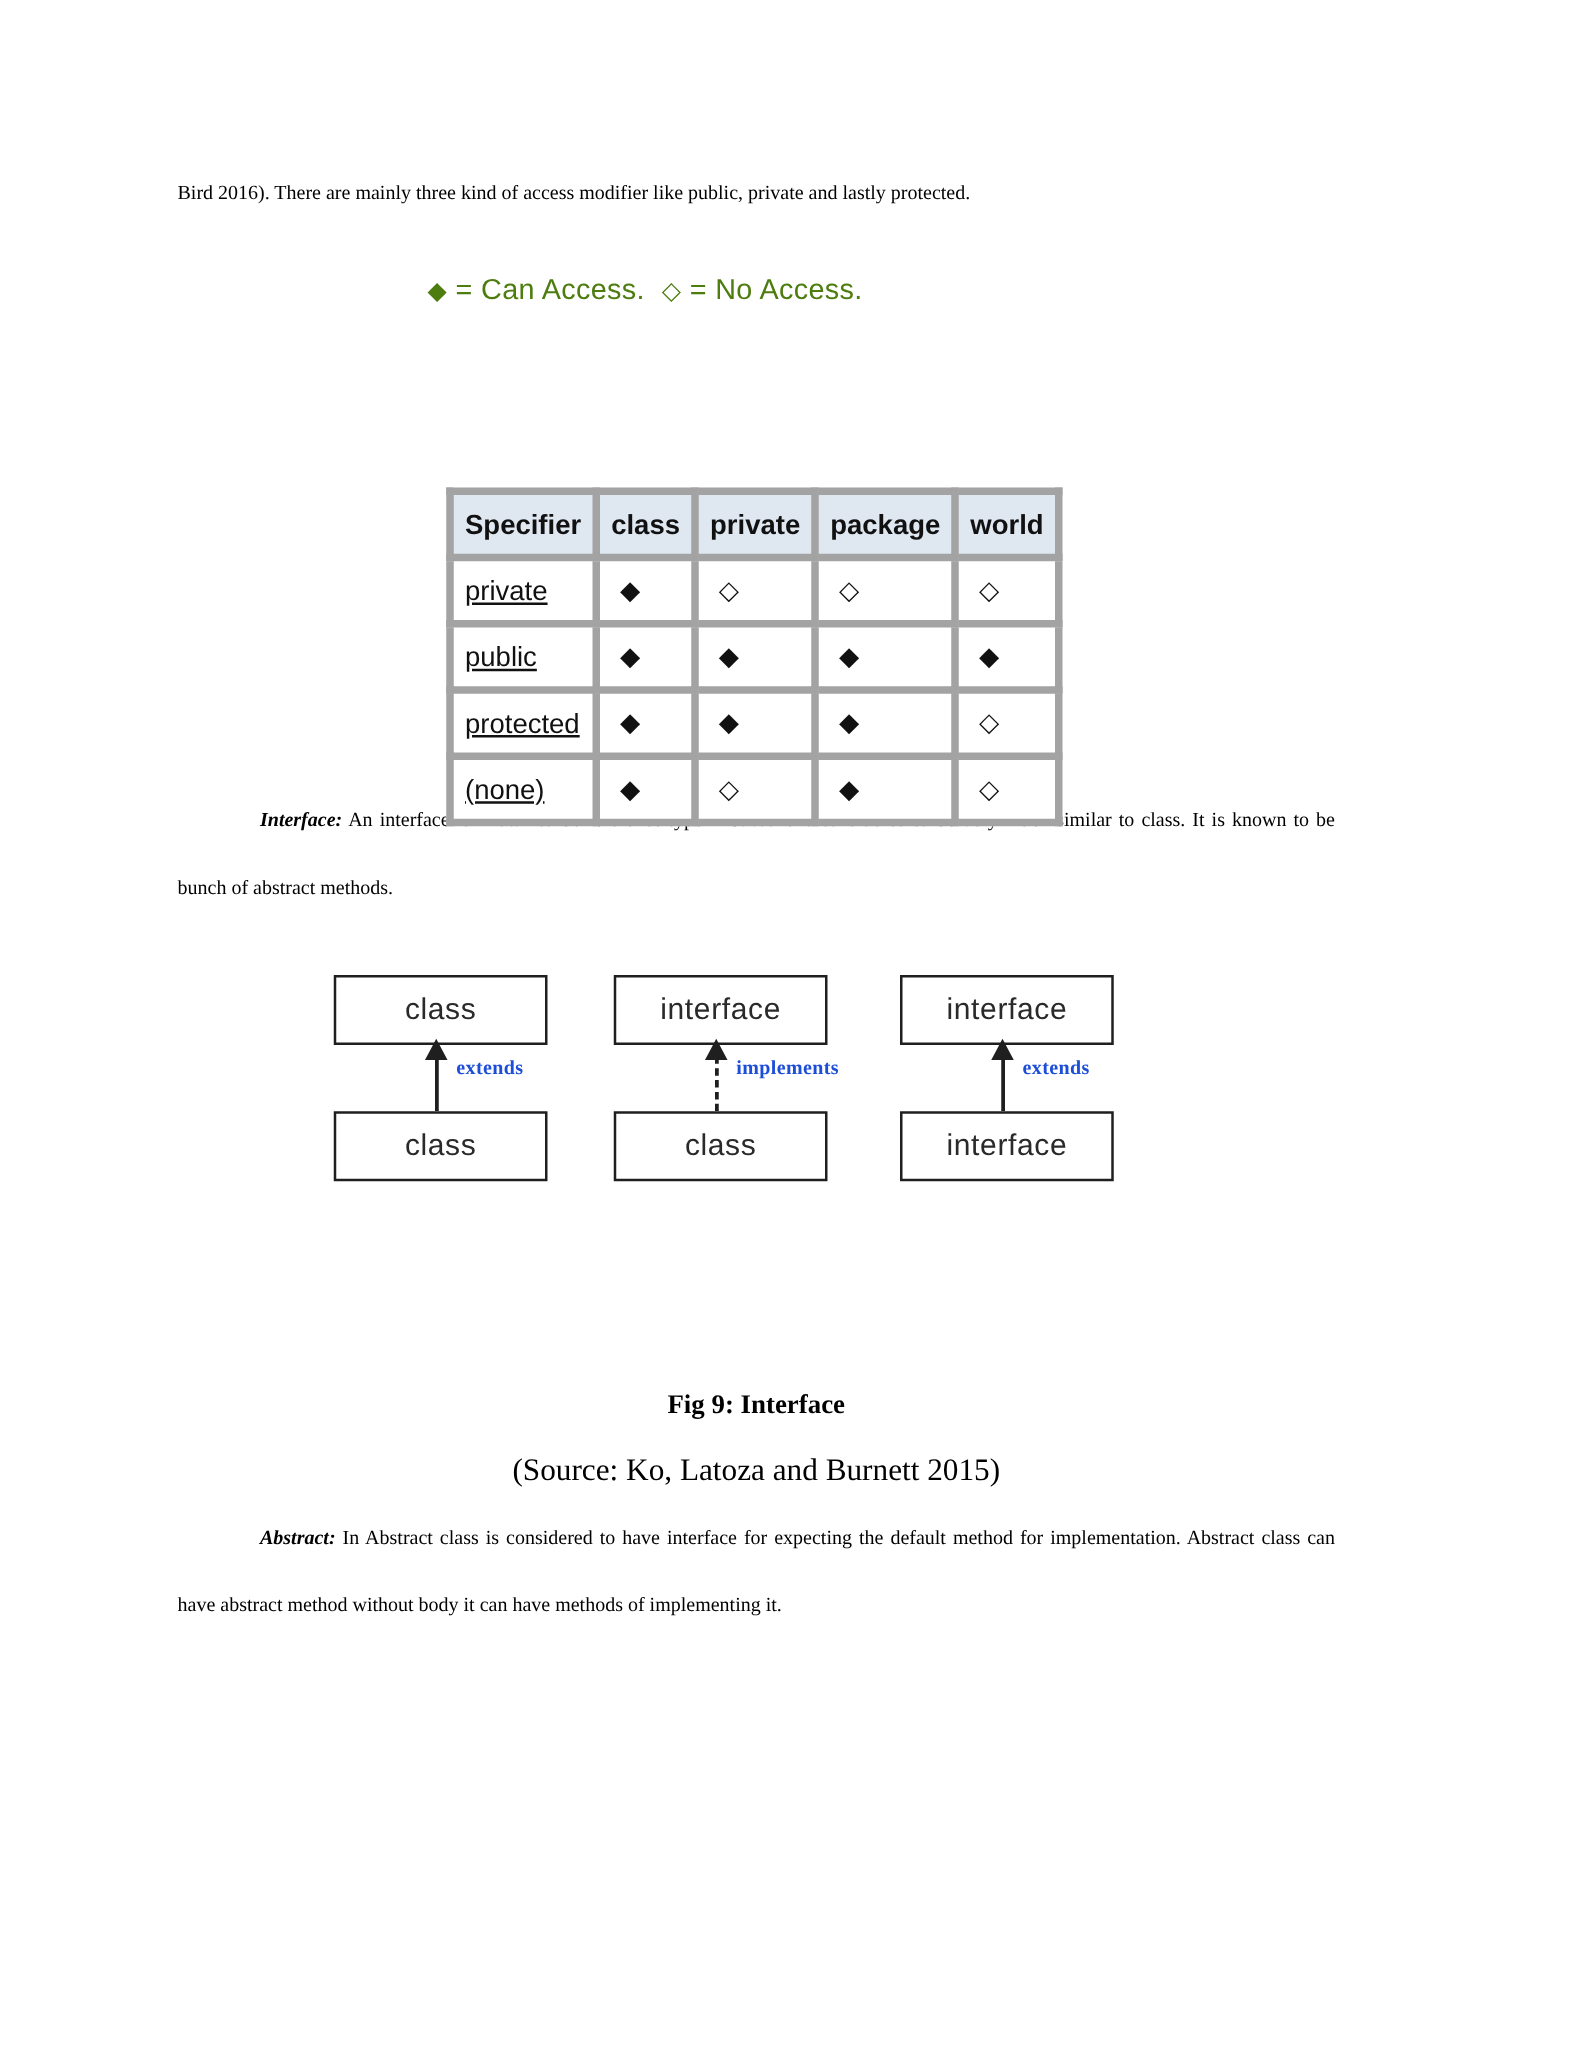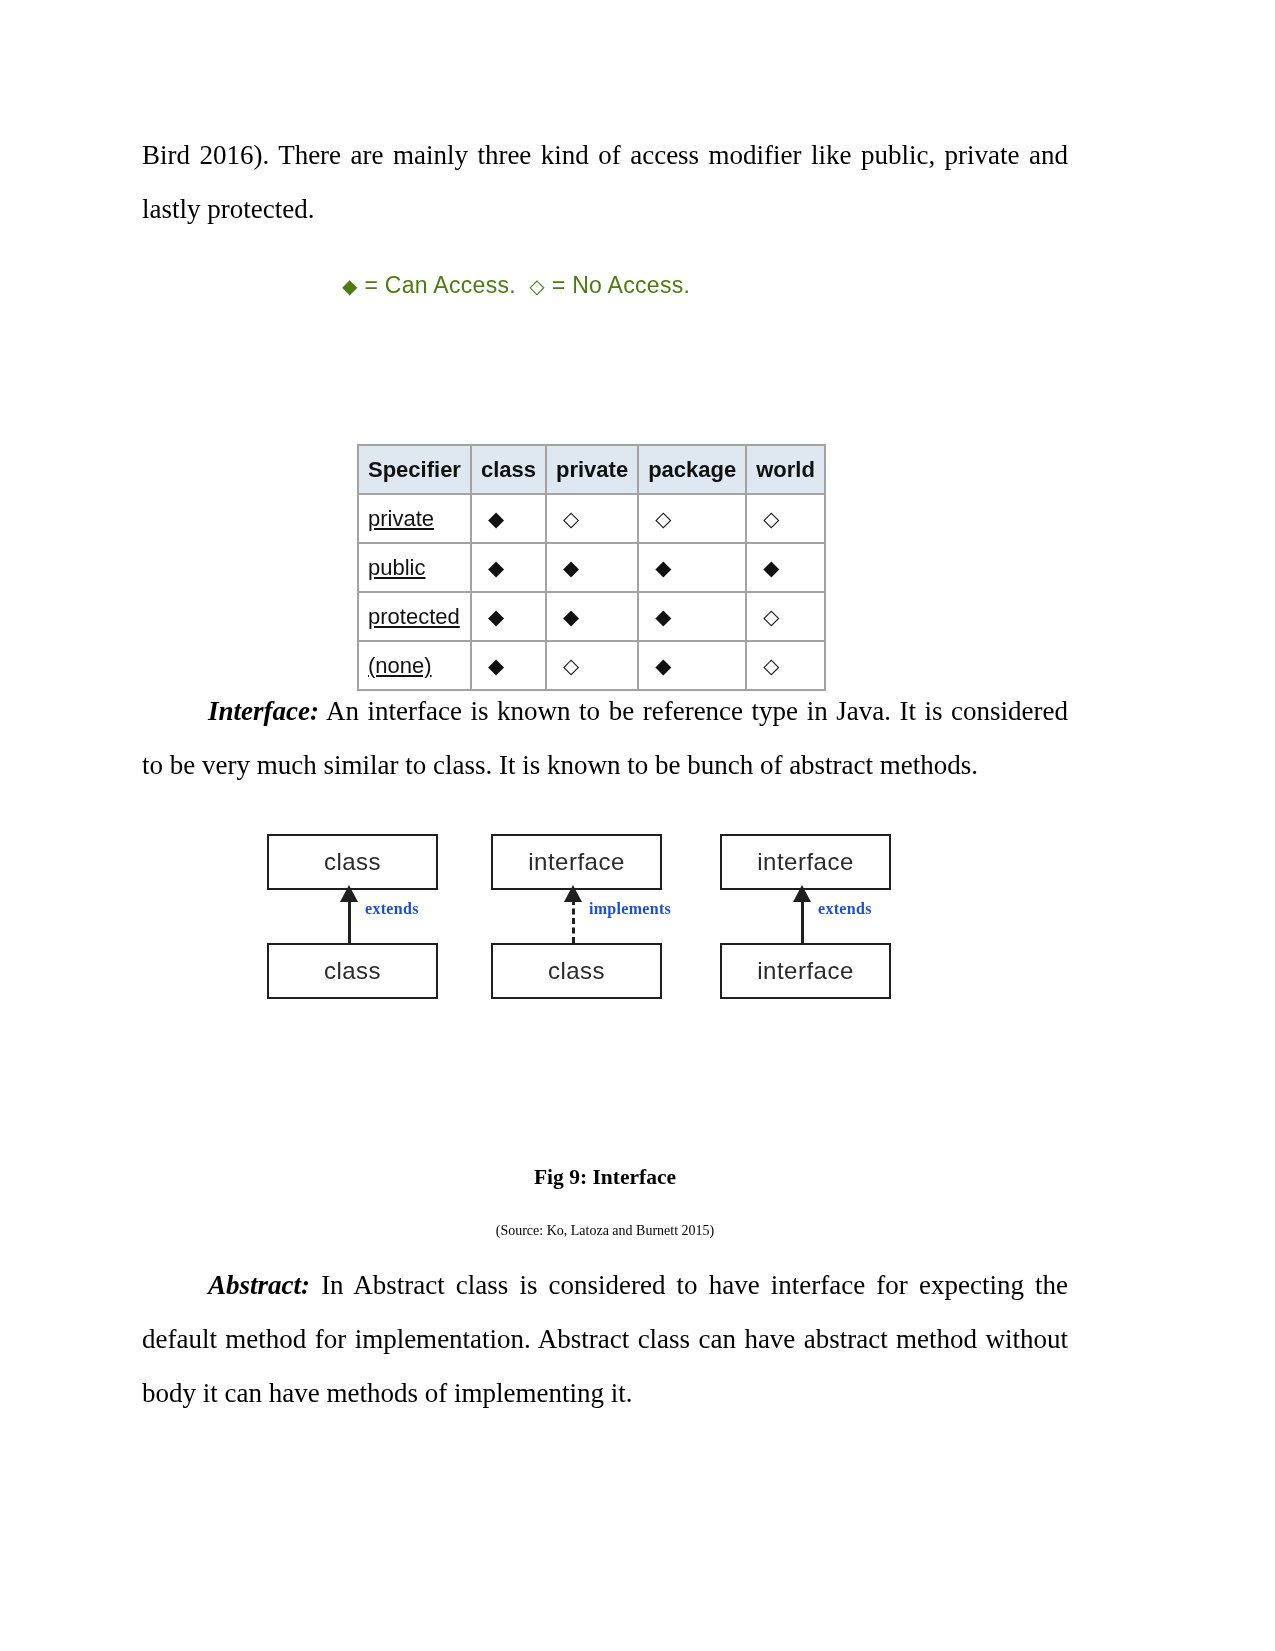--- a/index.html
+++ b/index.html
@@ -60,21 +60,21 @@
   
   .content {
     position: absolute;
     left: 142px;
     top: 128px;
     width: 926px;
   }
 
   p.body-par {
     margin: 0 0 0 0;
-    font-size: 27px;
+    font-size: 16px;
     line-height: 54px;
     text-align: justify;
     text-justify: inter-word;
   }
   p.body-par.indented {
     text-indent: 66px;
   }
   .lead-term {
     font-weight: bold;
     font-style: italic;
@@ -101,21 +101,21 @@
   table.access-table {
     position: absolute;
     left: 215px;
     top: 178px;
     border-collapse: collapse;
     font-family: "Liberation Sans", "DejaVu Sans", sans-serif;
     background: #ffffff;
   }
   table.access-table th,
   table.access-table td {
-    border: 2px solid #a3a3a3;
+    border: 6px solid #a3a3a3;
     padding: 0;
     height: 47px;
     vertical-align: middle;
     font-size: 22px;
     color: #111111;
     margin-left: 20px;
   }
   table.access-table th {
     background: #dfe7f1;
     font-weight: bold;
@@ -138,21 +138,21 @@
   
   .fig-caption {
     text-align: center;
     font-size: 21.5px;
     font-weight: bold;
     line-height: 54px;
     margin: 0;
   }
   .fig-source {
     text-align: center;
-    font-size: 14px;
+    font-size: 25px;
     line-height: 54px;
     margin: 0;
   }
 
   
   .fig9-wrap {
     position: relative;
     height: 330px;
     margin-top: 28px;
   }

